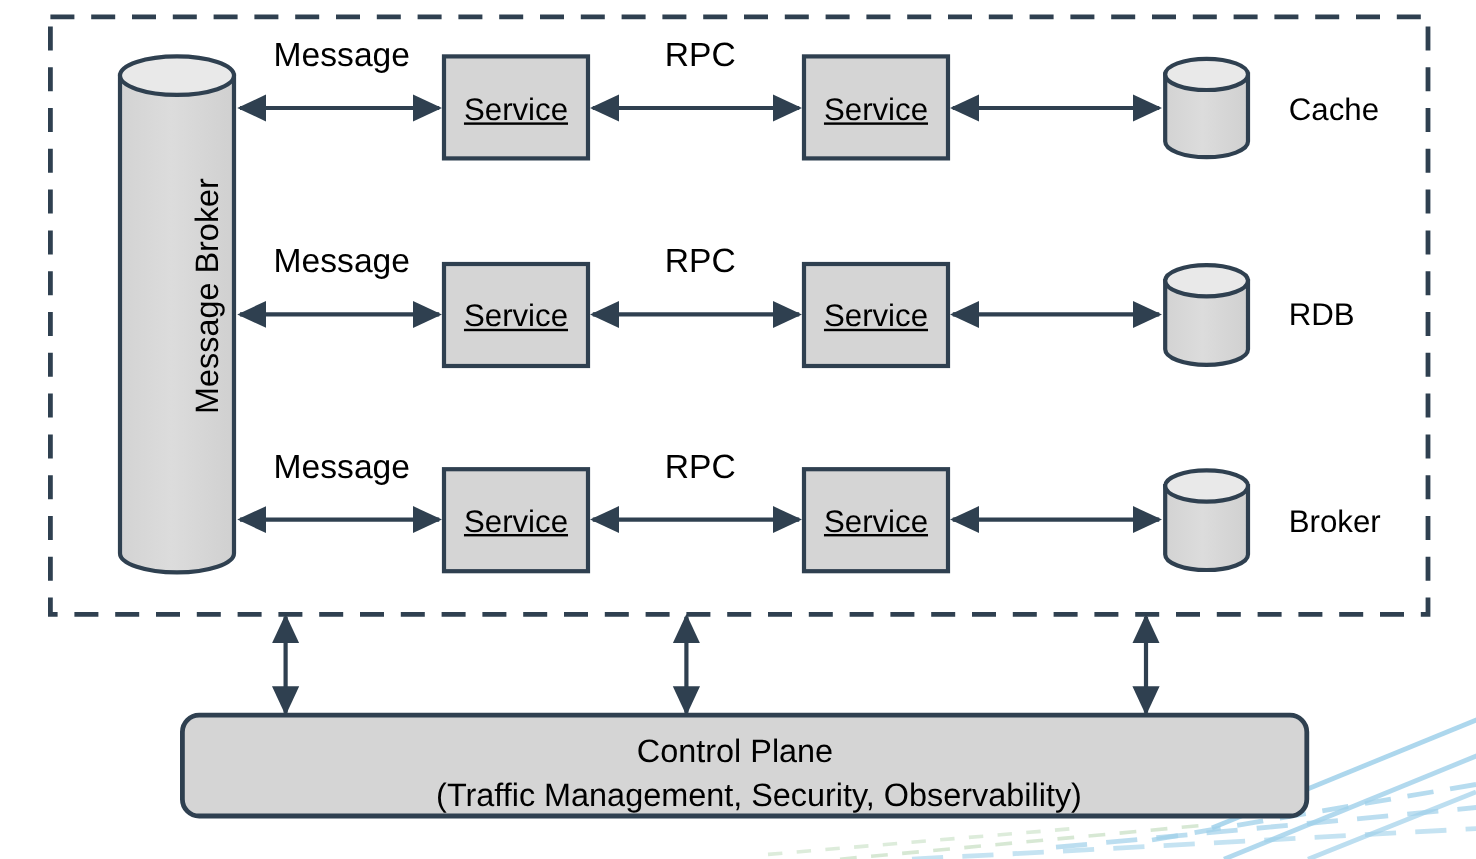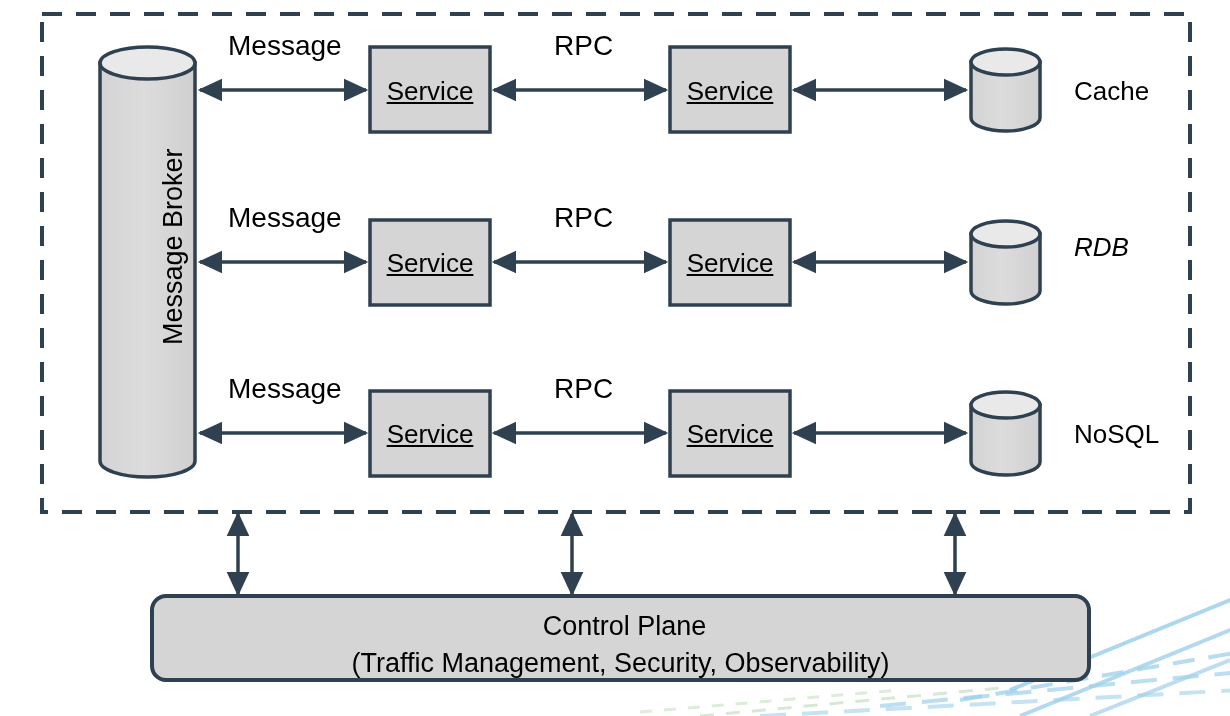--- a/index.html
+++ b/index.html
@@ -140,24 +140,24 @@
   <div class="lbl edge-label" style="left:228px; top:32px;">Message</div>
   <div class="lbl edge-label" style="left:554px; top:32px;">RPC</div>
   <div class="lbl node-label" style="left:378px; top:78px; width:104px; text-align:center;">Service</div>
   <div class="lbl node-label" style="left:678px; top:78px; width:104px; text-align:center;">Service</div>
   <div class="lbl store-label" style="left:1074px; top:78px;">Cache</div>
 
   <div class="lbl edge-label" style="left:228px; top:204px;">Message</div>
   <div class="lbl edge-label" style="left:554px; top:204px;">RPC</div>
   <div class="lbl node-label" style="left:378px; top:250px; width:104px; text-align:center;">Service</div>
   <div class="lbl node-label" style="left:678px; top:250px; width:104px; text-align:center;">Service</div>
-  <div class="lbl store-label" style="left:1074px; top:234px;font-style:italic;">RDB</div>
+  <div class="lbl store-label" style="left:1074px; top:249px;">RDB</div>
 
   <div class="lbl edge-label" style="left:228px; top:375px;">Message</div>
   <div class="lbl edge-label" style="left:554px; top:375px;">RPC</div>
   <div class="lbl node-label" style="left:378px; top:421px; width:104px; text-align:center;">Service</div>
   <div class="lbl node-label" style="left:678px; top:421px; width:104px; text-align:center;">Service</div>
-  <div class="lbl store-label" style="left:1074px; top:421px;">NoSQL</div>
+  <div class="lbl store-label" style="left:1074px; top:421px;">Broker</div>
 
-  <div class="lbl cp-label" style="top:613px; left:156px; width:937px;">Control Plane</div>
-  <div class="lbl cp-label" style="top:650px; left:152px; width:937px;">(Traffic Management, Security, Observability)</div>
+  <div class="lbl cp-label" style="top:613px; left:144px; width:937px;">Control Plane</div>
+  <div class="lbl cp-label" style="top:650px; left:164px; width:937px;">(Traffic Management, Security, Observability)</div>
 
 </div>
 
 </body></html>

